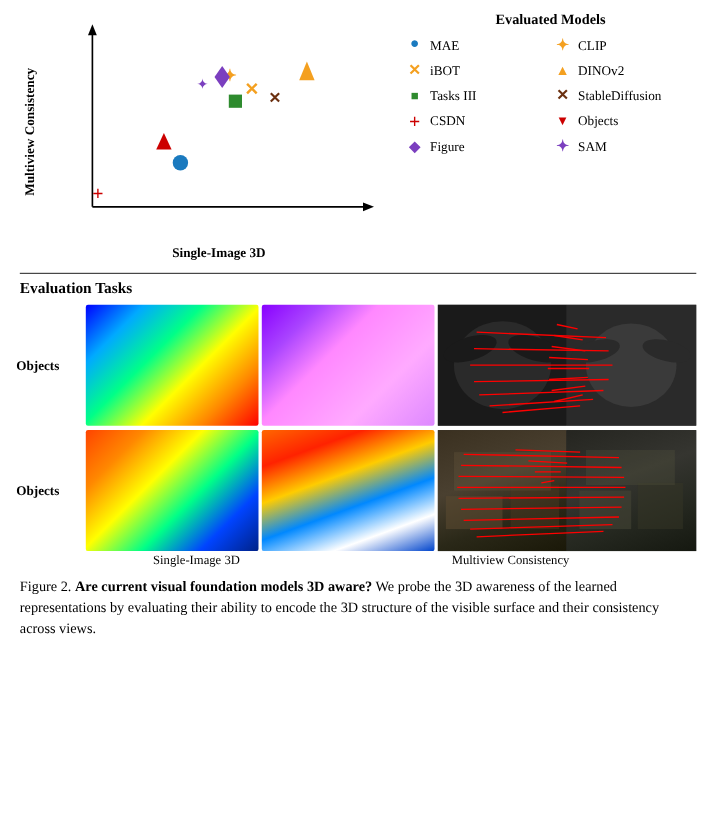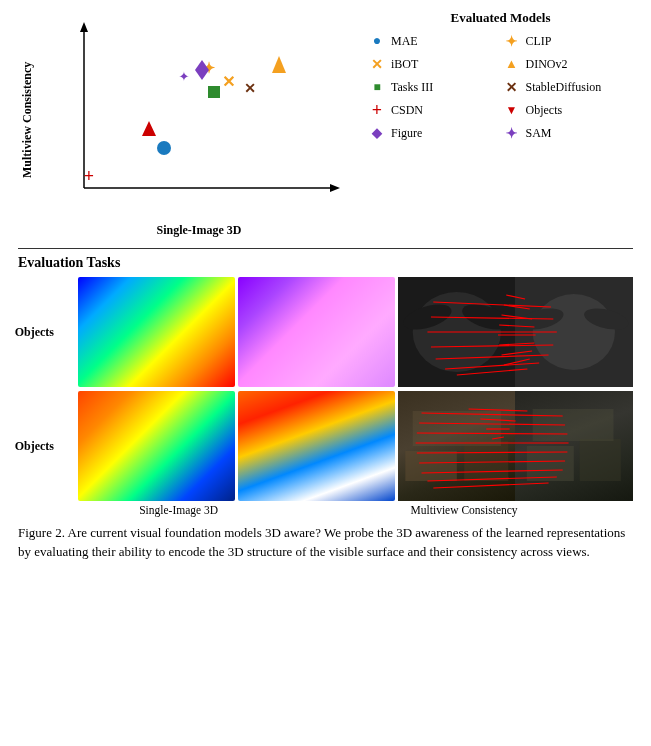--- a/index.html
+++ b/index.html
@@ -242,21 +242,21 @@
       font-size: 13px;
       line-height: 1.45;
       margin-top: 6px;
     }
 
     .caption-fig {
       font-weight: normal;
     }
 
     .caption strong {
-      font-weight: normal;
+      font-weight: bold;
     }
 
     .watermark {
       font-size: 11px;
       color: #555;
     }
   </style>
 </head>
 <body>
 

